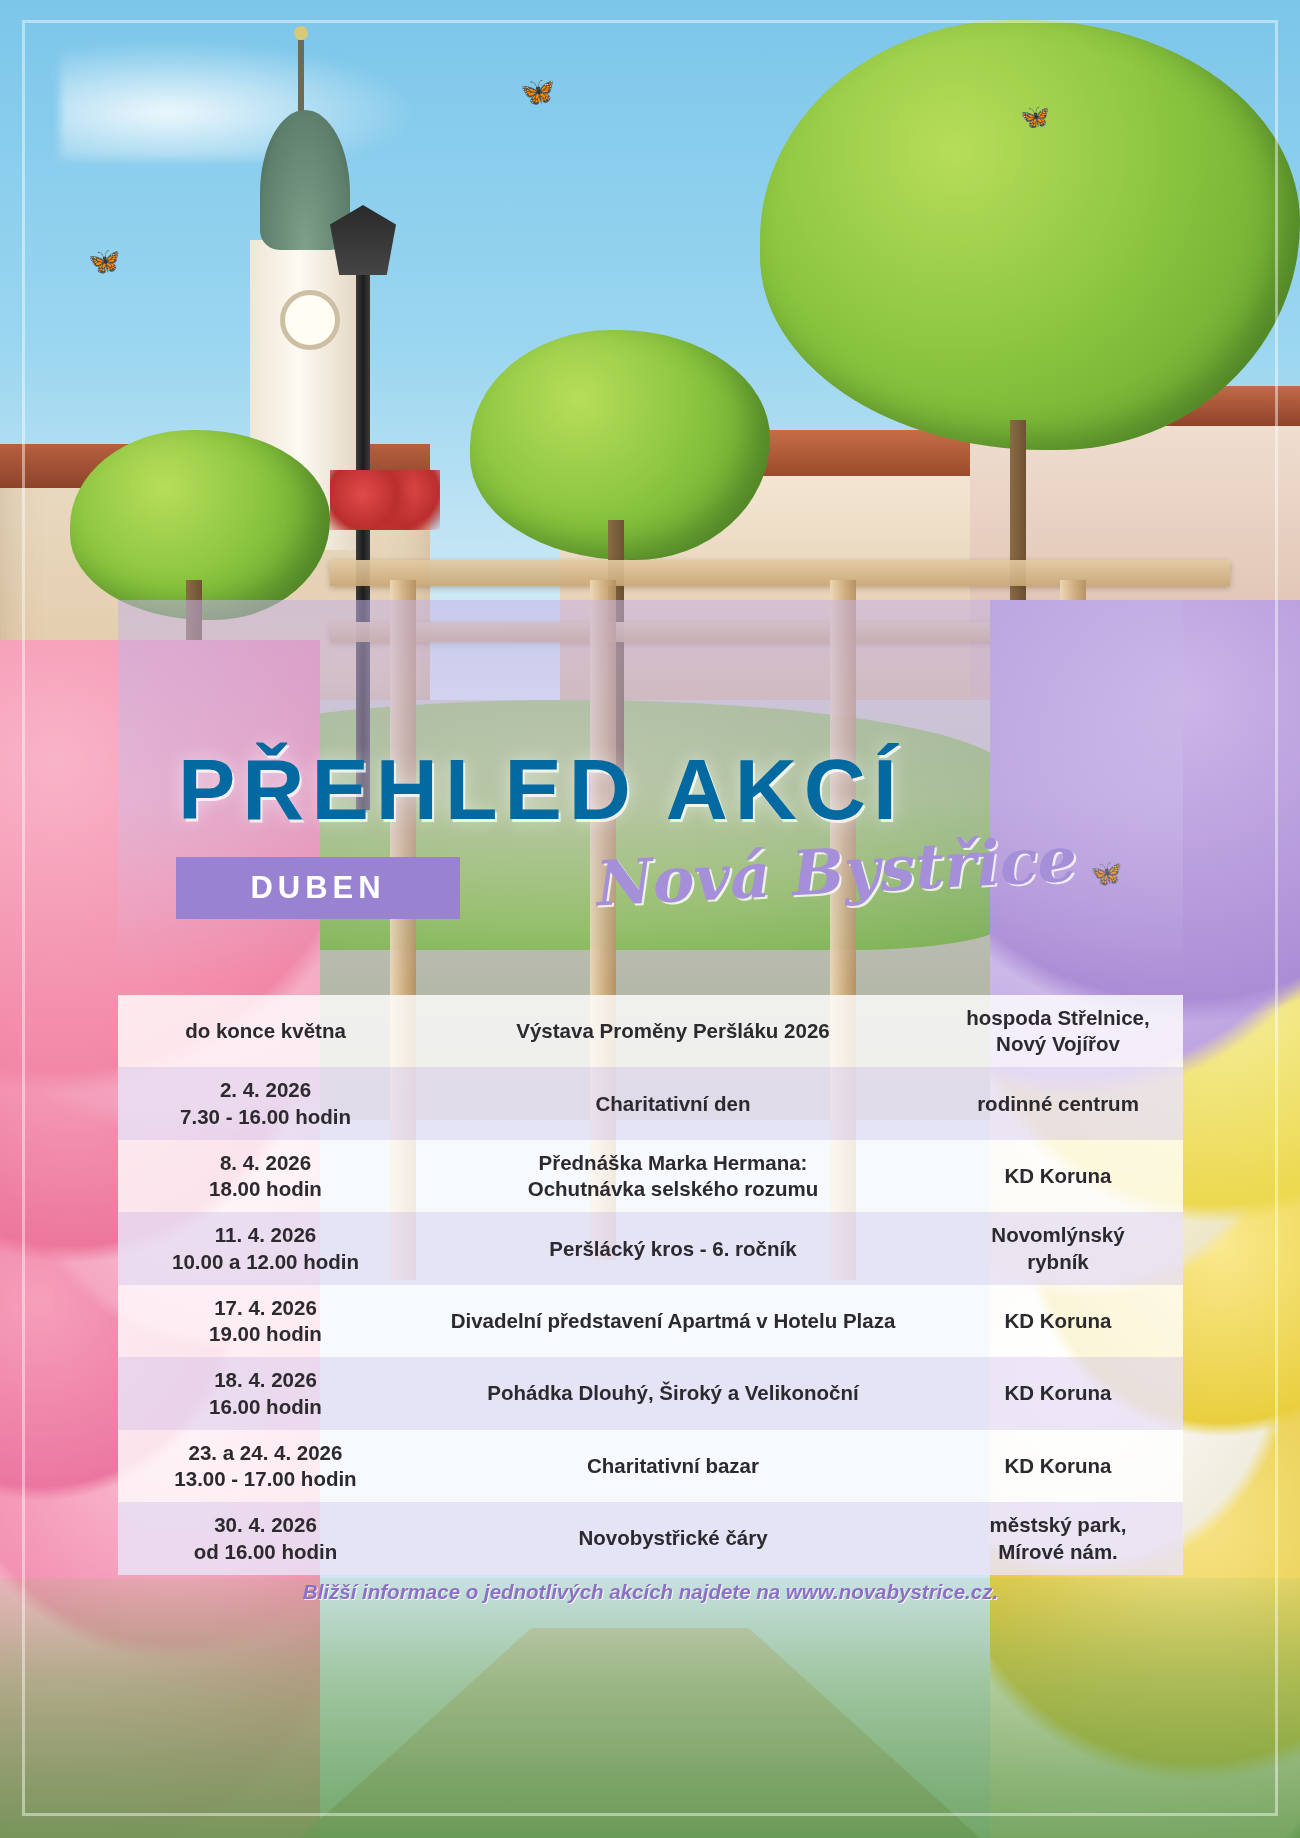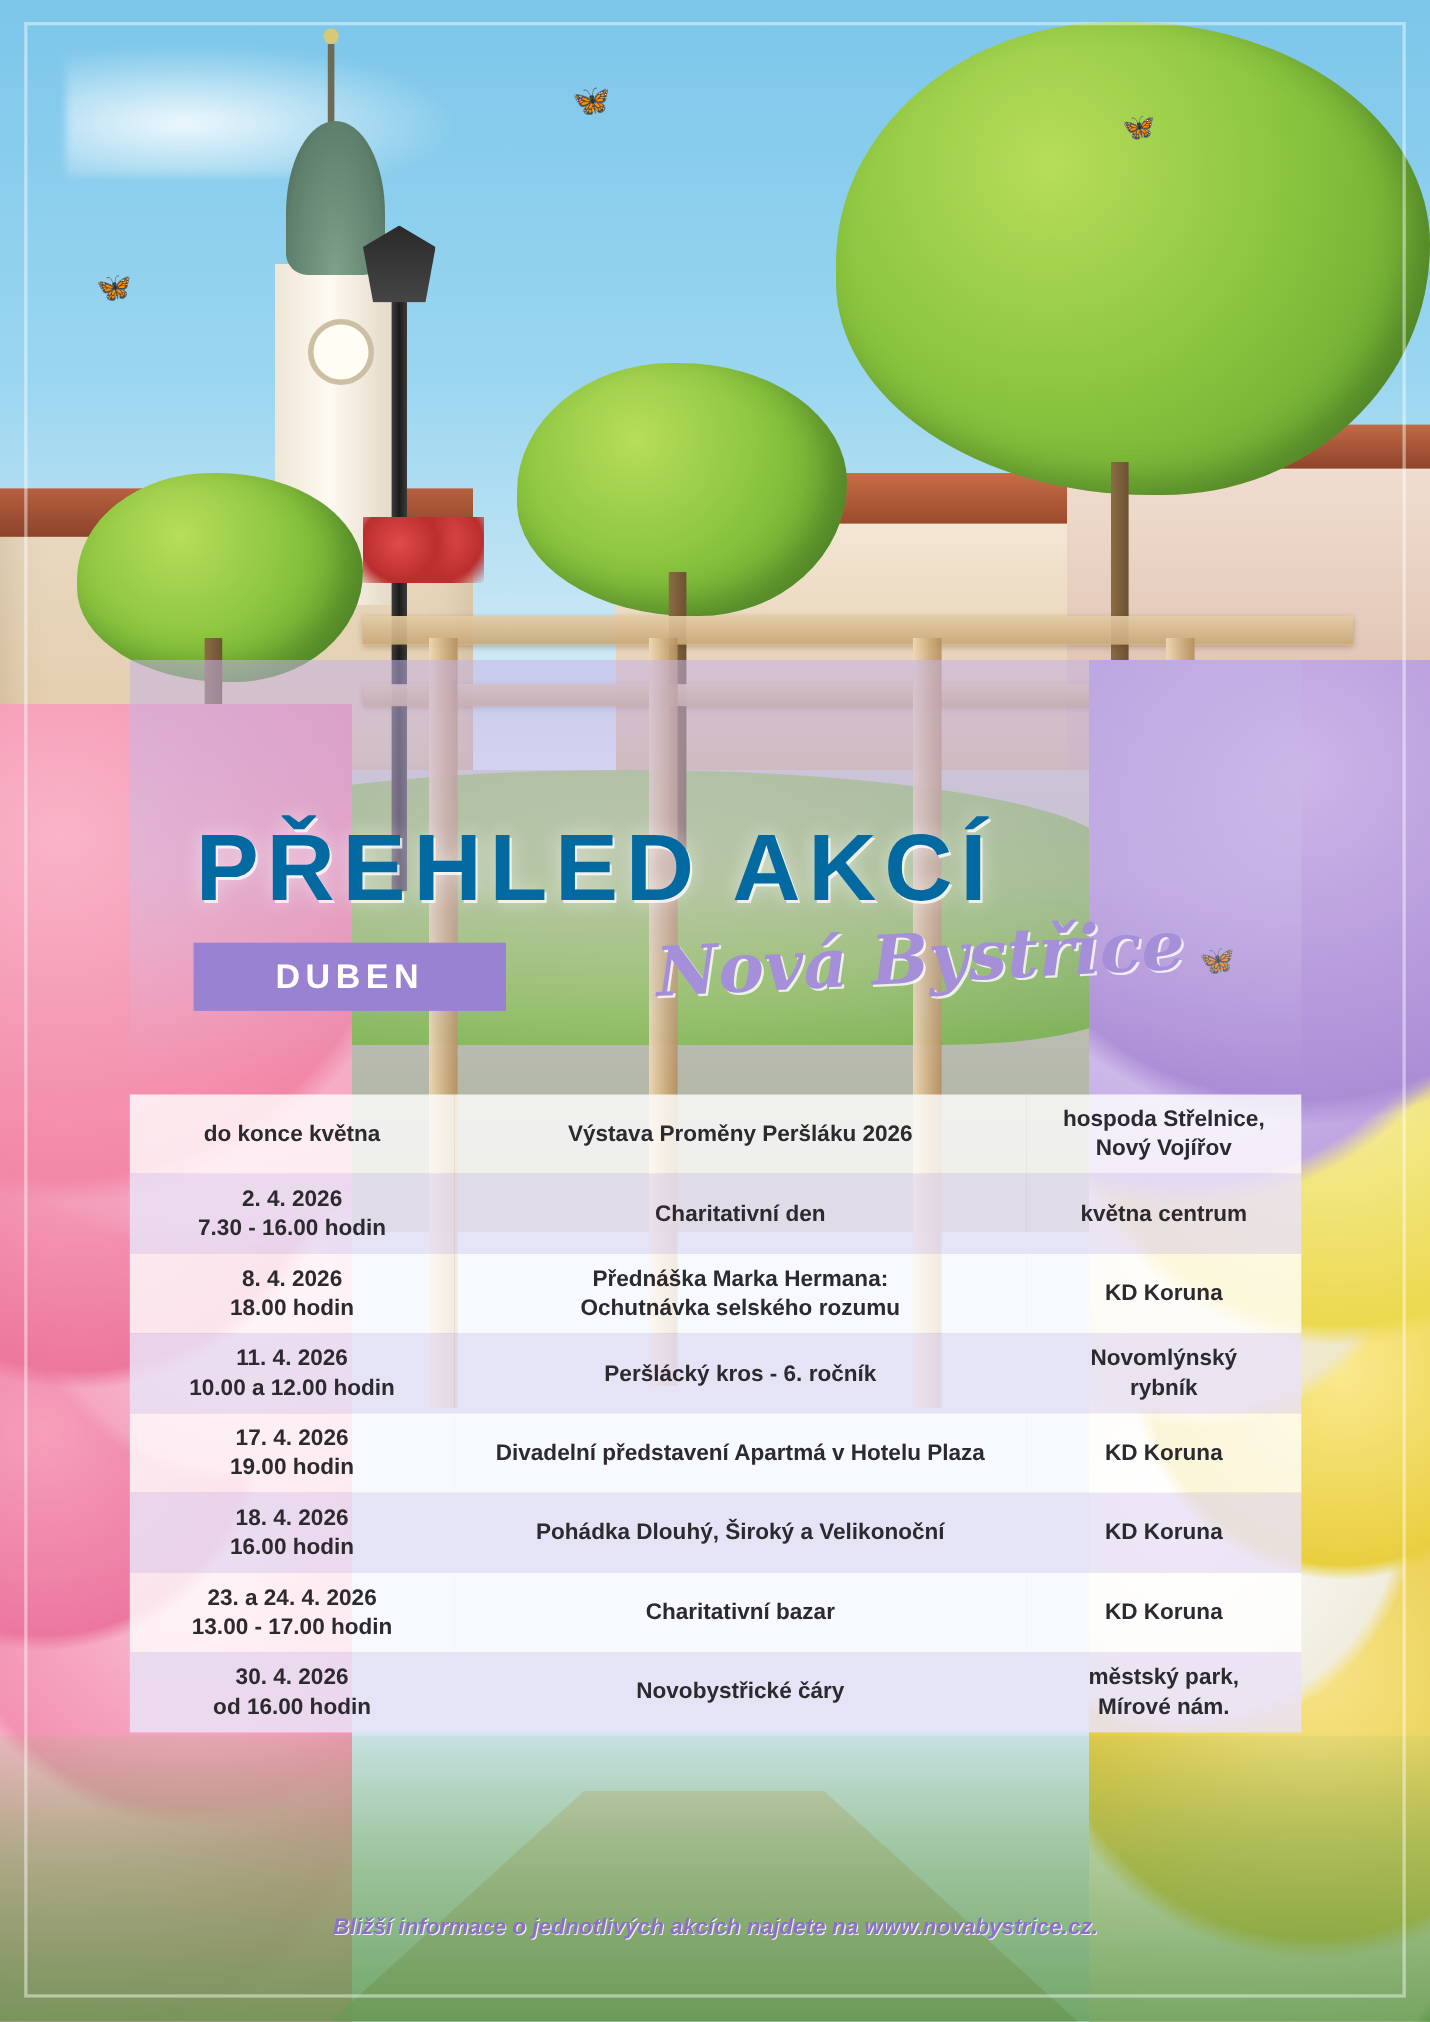--- a/index.html
+++ b/index.html
@@ -202,21 +202,21 @@
     text-align:center;
     vertical-align:middle;
     line-height:1.28;
   }
   .table tr:nth-child(odd){background:rgba(255,255,255,.80);}
   .table tr:nth-child(even){background:rgba(233,226,246,.86);}
   .col-date{width:295px;}
   .col-event{width:520px;}
   .col-place{width:250px;}
   .footer-note{
-    position:absolute;left:118px;top:1740px;width:1065px;
+    position:absolute;left:118px;top:1580px;width:1065px;
     text-align:center;
     font-size:20.5px;font-weight:bold;font-style:italic;
     color:#8c6fc6;
     text-shadow:1px 1px 0 rgba(255,255,255,.85);
   }
 </style>
 </head>
 <body>
 
 <div class="poster">
@@ -284,21 +284,21 @@
     </colgroup>
     <tbody>
         <tr>
           <td>do konce května</td>
           <td>Výstava Proměny Peršláku 2026</td>
           <td>hospoda Střelnice,<br>Nový Vojířov</td>
         </tr>
         <tr>
           <td>2. 4. 2026<br>7.30 - 16.00 hodin</td>
           <td>Charitativní den</td>
-          <td>května centrum</td>
+          <td>rodinné centrum</td>
         </tr>
         <tr>
           <td>8. 4. 2026<br>18.00 hodin</td>
           <td>Přednáška Marka Hermana:<br>Ochutnávka selského rozumu</td>
           <td>KD Koruna</td>
         </tr>
         <tr>
           <td>11. 4. 2026<br>10.00 a 12.00 hodin</td>
           <td>Peršlácký kros - 6. ročník</td>
           <td>Novomlýnský<br>rybník</td>

